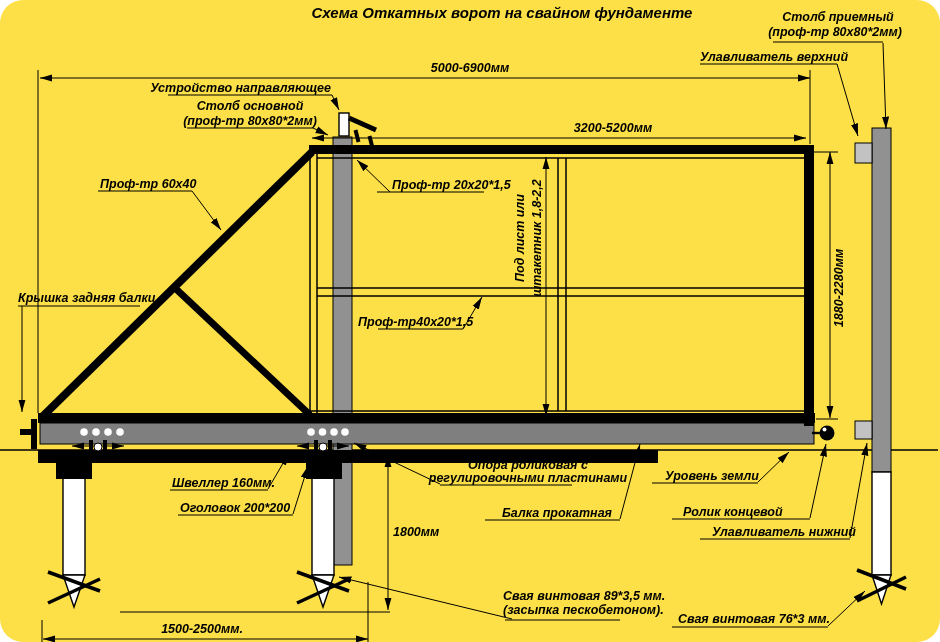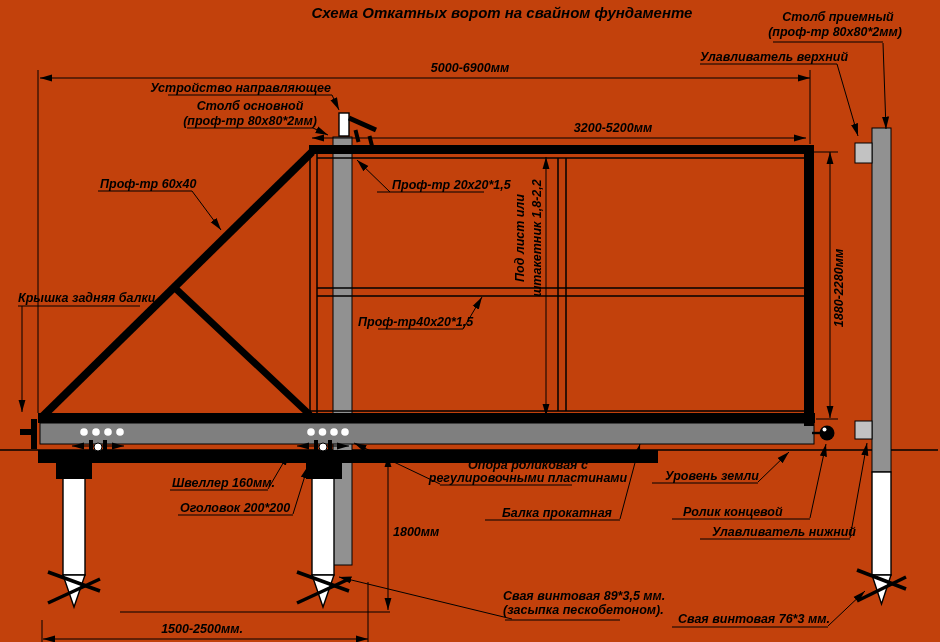--- a/index.html
+++ b/index.html
@@ -1,16 +1,16 @@
 <!DOCTYPE html>
 <html><head>
 <meta charset="utf-8">
 <style>
   html,body{margin:0;padding:0;background:#fff;}
-  #stage{position:relative;width:940px;height:642px;background:#c2410c;overflow:hidden;}
+  #stage{position:relative;width:940px;height:642px;background:#fde047;overflow:hidden;border-radius:23px;}
   svg{display:block;}
   text{font-family:"Liberation Sans","DejaVu Sans",sans-serif;font-weight:bold;font-style:italic;fill:#000;}
   .lb{font-size:12.5px;}
   .ttl{font-size:15px;}
   .mid{text-anchor:middle;}
   .end{text-anchor:end;}
   .ln{stroke:#000;fill:none;}
   .w15{stroke-width:1.5;}
   .ul{stroke:#000;stroke-width:1.2;}
   .ld{stroke:#000;stroke-width:1;fill:none;}

